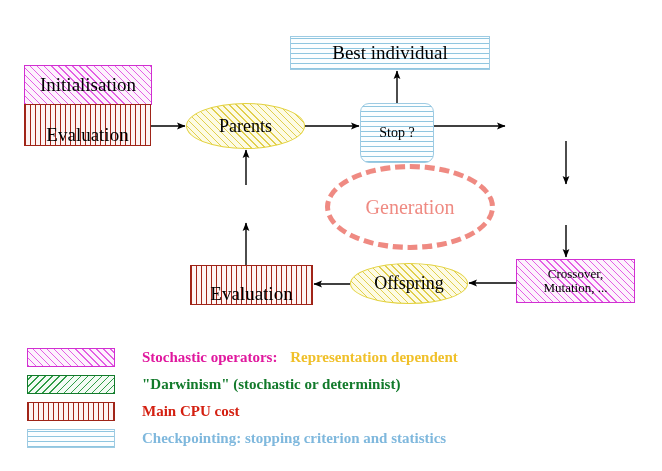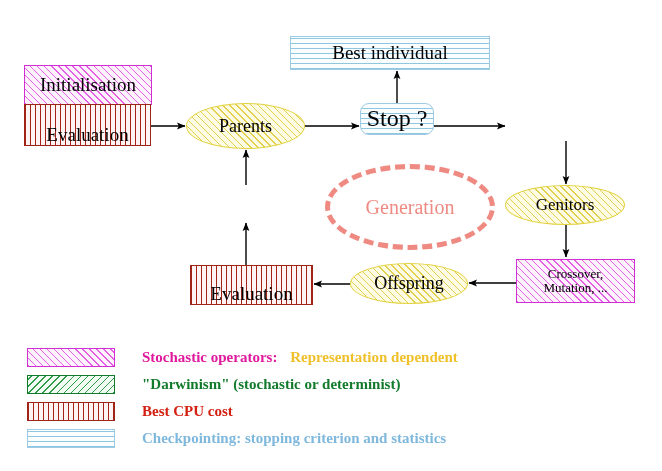--- a/index.html
+++ b/index.html
@@ -175,28 +175,25 @@
   </div>
 
   <div class="node pat-yellow ellipse" style="left:186px; top:103px; width:119px; height:46px; font-size:18px;">
     <span class="label">Parents</span>
   </div>
 
   <div class="node pat-blue" style="left:290px; top:36px; width:200px; height:34px; font-size:19px;">
     <span class="label">Best individual</span>
   </div>
 
-  <div class="node pat-blue rounded" style="left:360px; top:103px; width:74px; height:32px; font-size:24px;font-family:Liberation Serif, serif;">
+  <div class="node pat-blue rounded" style="left:360px; top:103px; width:74px; height:60px; font-size:14px;font-family:Liberation Serif, serif;">
     <span class="label">Stop ?</span>
   </div>
 
 
-  <div class="node pat-yellow ellipse" style="left:505px; top:185px; width:120px; height:40px; font-size:17px;">
-    <span class="label">Genitors</span>
-  </div>
 
   <div class="node pat-magenta" style="left:516px; top:259px; width:119px; height:44px; font-size:13px;">
     <span class="label">Crossover,
 Mutation, ...</span>
   </div>
 
   <div class="node pat-yellow ellipse" style="left:350px; top:263px; width:118px; height:41px; font-size:18px;">
     <span class="label">Offspring</span>
   </div>
 
@@ -216,21 +213,21 @@
   <div class="legend-row" style="top:375px;">
     <div class="swatch pat-green"></div>
     <div class="legend-text">
       <span style="color:#127a2b;">"Darwinism" (stochastic or determinist)</span>
     </div>
   </div>
 
   <div class="legend-row" style="top:402px;">
     <div class="swatch pat-red"></div>
     <div class="legend-text">
-      <span style="color:#d42011;">Best CPU cost</span>
+      <span style="color:#d42011;">Main CPU cost</span>
     </div>
   </div>
 
   <div class="legend-row" style="top:429px;">
     <div class="swatch pat-blue"></div>
     <div class="legend-text">
       <span style="color:#7fb8dd;">Checkpointing: stopping criterion and statistics</span>
     </div>
   </div>
 

